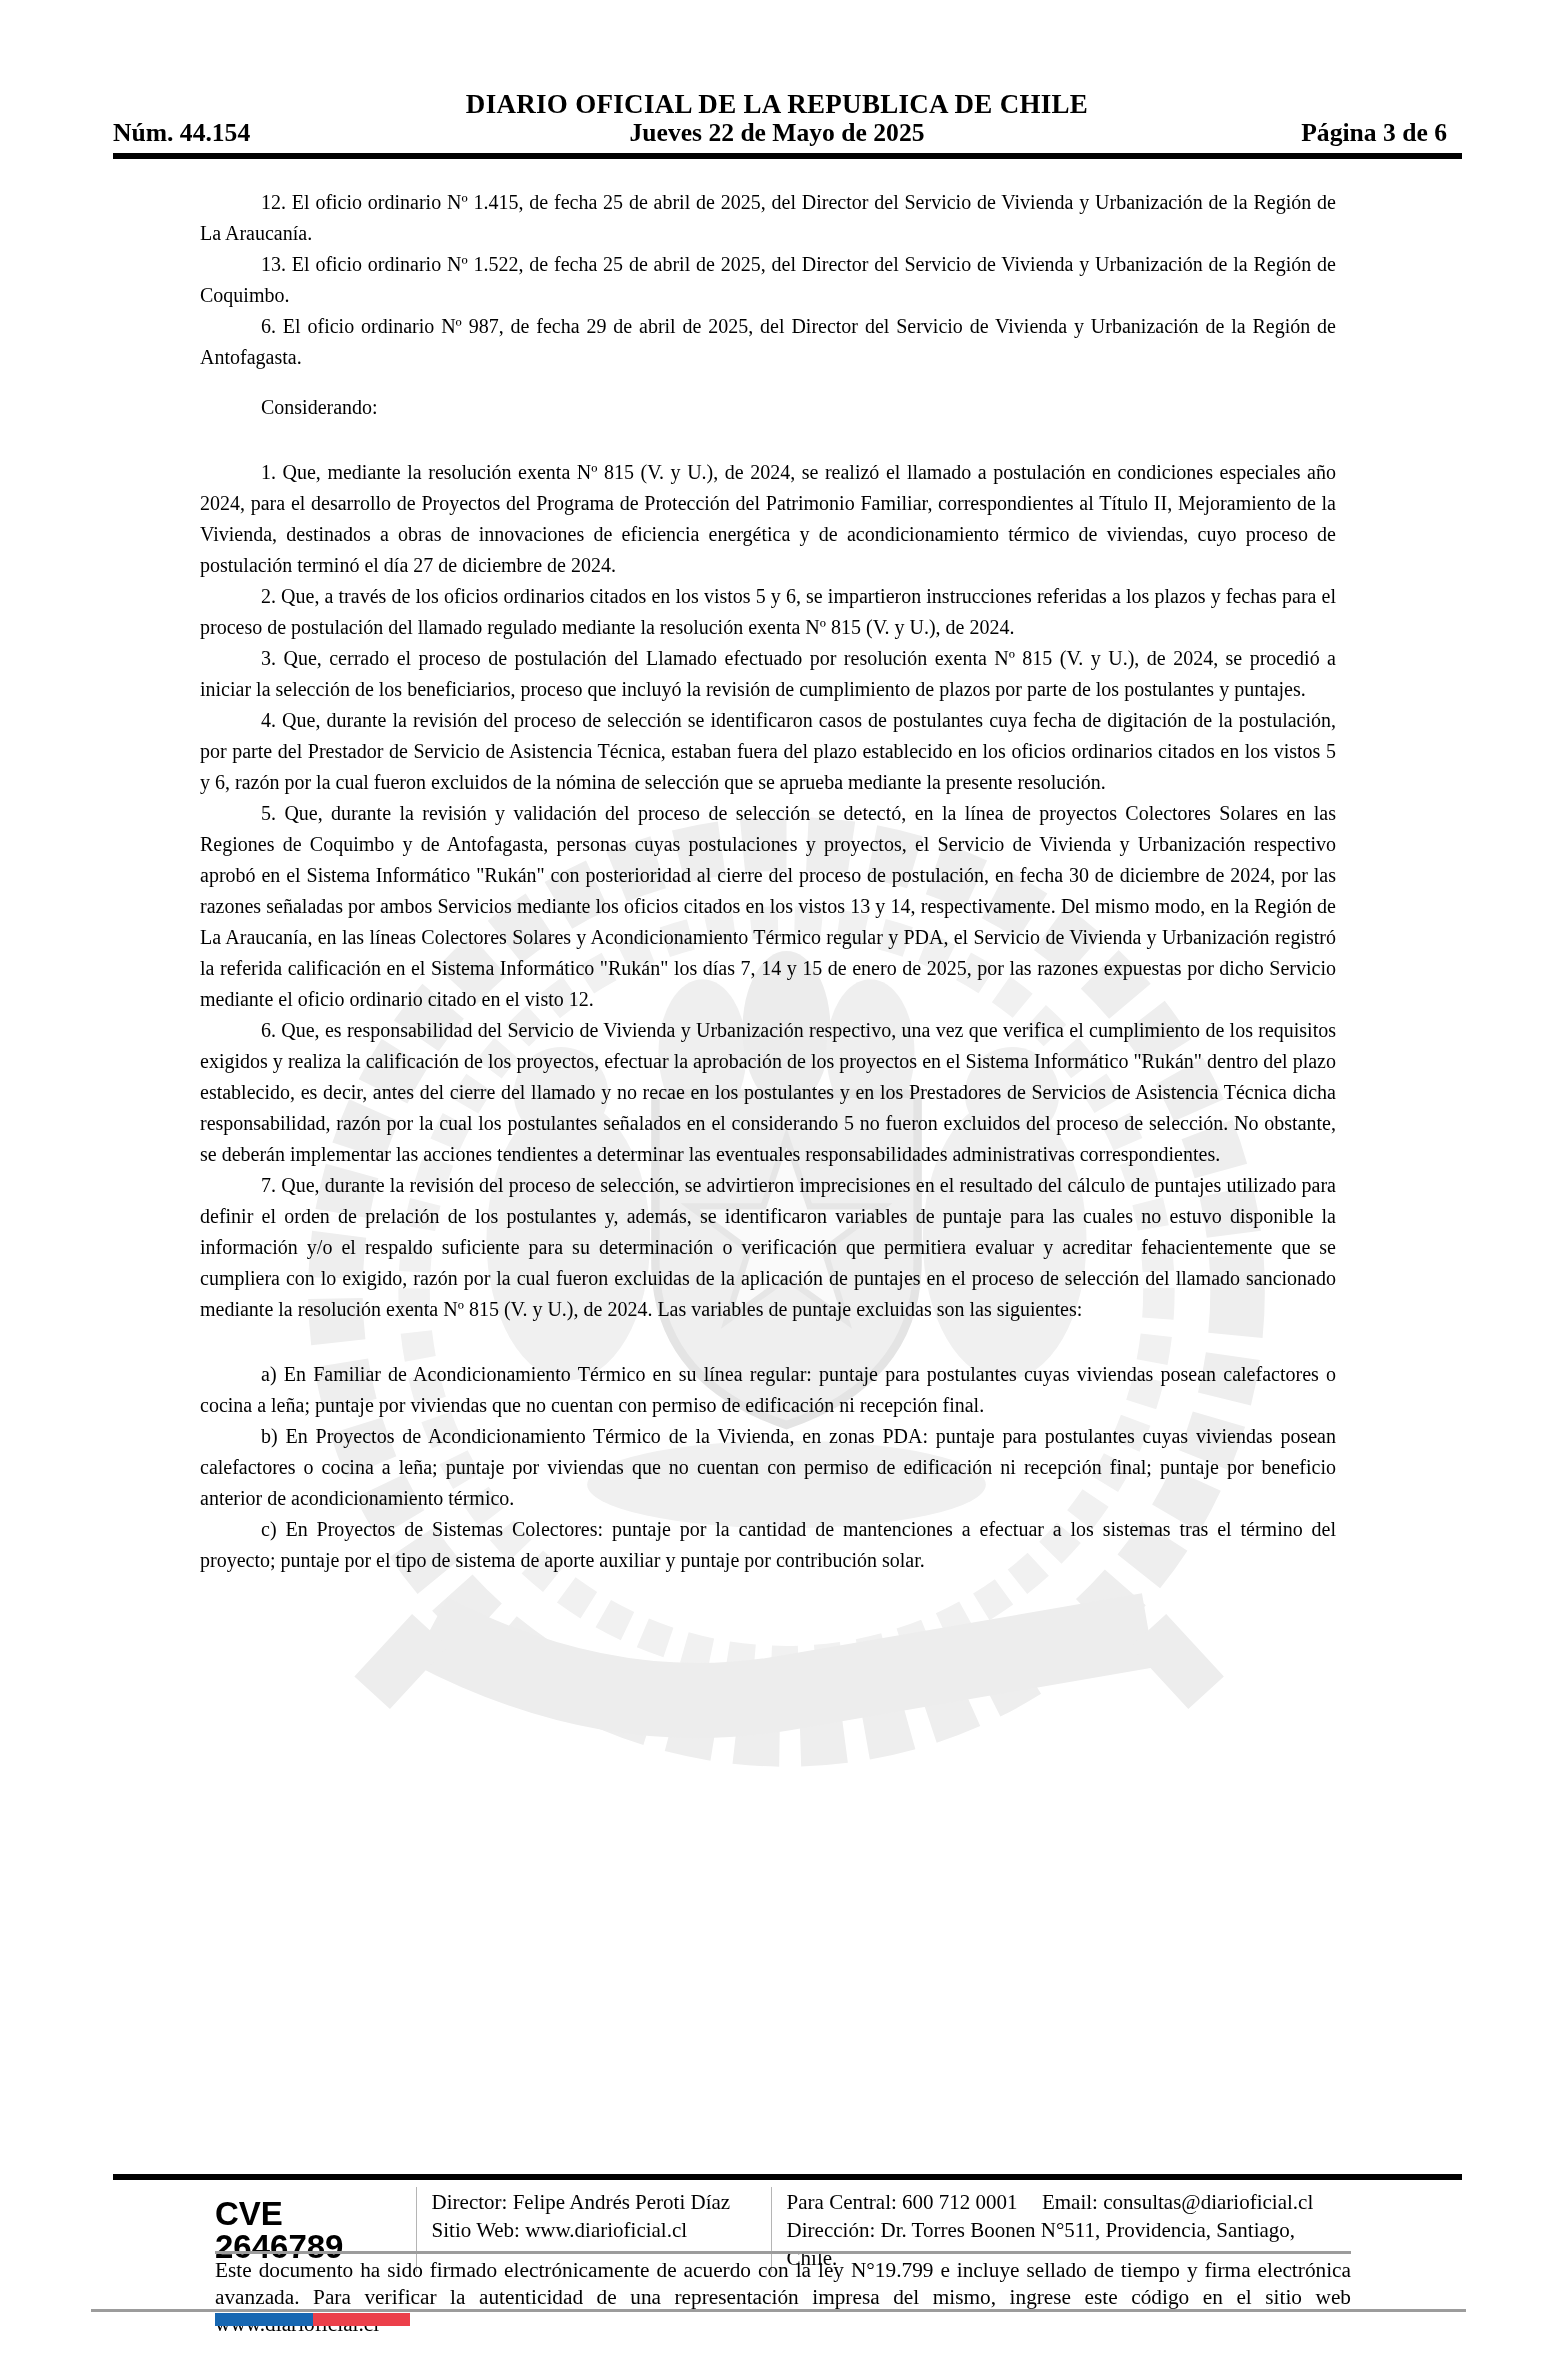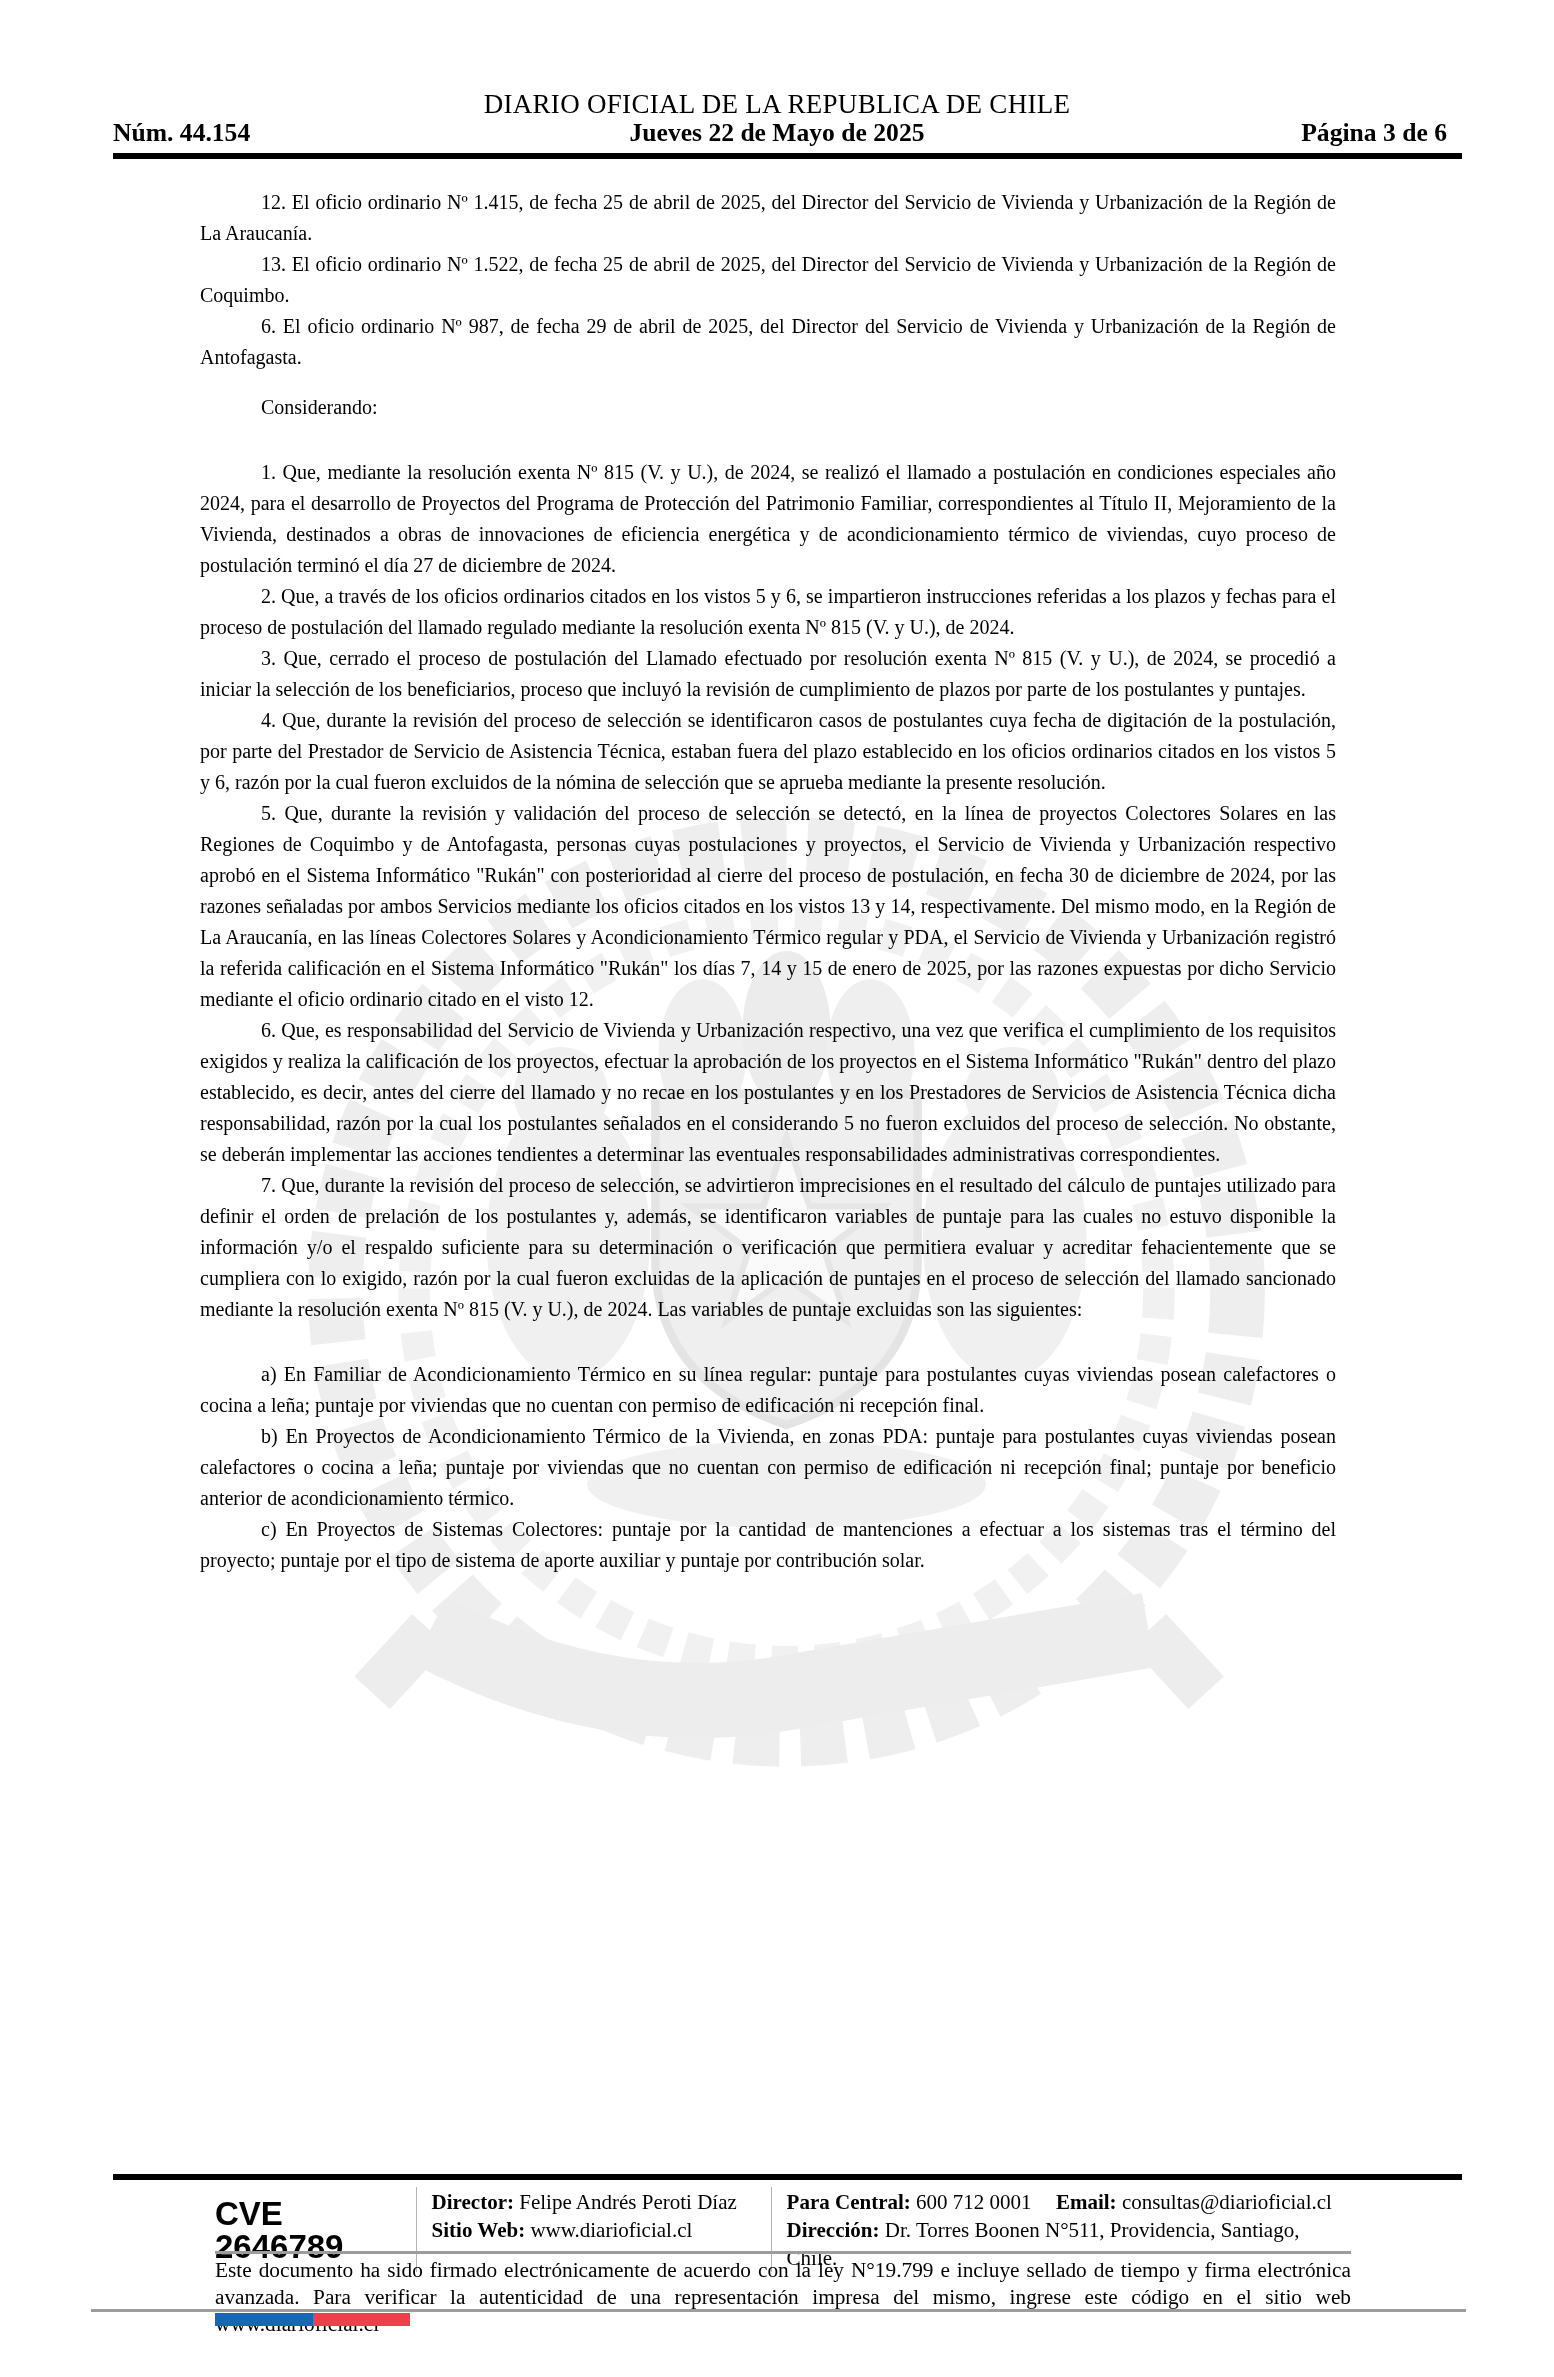--- a/index.html
+++ b/index.html
@@ -12,21 +12,21 @@
     color:#000;
   }
   
   .watermark{
     position:absolute;left:262px;top:750px;width:1049px;height:1073px;
     z-index:0;pointer-events:none;
   }
   
   .masthead-title{
     position:absolute;top:91px;left:0;width:100%;
-    text-align:center;font-size:27px;font-weight:normal;line-height:27px;
+    text-align:center;font-size:27px;font-weight:bold;line-height:27px;
     z-index:2;letter-spacing:0.3px;
   }
   .masthead-row{position:absolute;top:120px;left:0;width:100%;height:27px;z-index:2;}
   .issue-number{position:absolute;left:113px;top:0;font-size:25.6px;font-weight:bold;line-height:25.6px;}
   .edition-date{position:absolute;left:0;top:0;width:100%;text-align:center;font-size:25.6px;font-weight:bold;line-height:25.6px;}
   .page-number{position:absolute;right:107px;top:0;font-size:25.6px;font-weight:bold;line-height:25.6px;}
   .rule-black{position:absolute;left:113px;width:1349px;height:5.5px;background:#000;z-index:2;}
   .rule-black.header{top:153px;}
   .rule-black.footer{top:2174px;}
   
@@ -39,21 +39,21 @@
   .document-body p.p-var-a{margin-top:34px;}
   
   .cve-row{
     position:absolute;left:215px;top:2187px;width:1136px;height:52px;z-index:2;
     display:grid;grid-template-columns:202px 355px 1fr;
   }
   .cve-cell{display:flex;align-items:center;justify-content:center;border-right:1.8px solid #b5b5b5;}
   .cve-code{font-family:"Liberation Sans",sans-serif;font-weight:700;font-size:33px;line-height:33px;}
   .info-cell{padding:1.2px 0 0 14.6px;font-size:21px;line-height:28px;}
   .info-cell.mid{border-right:1.8px solid #b5b5b5;}
-  .info-cell .lbl{font-weight:bold;}
+  .info-cell .lbl{font-weight:normal;}
   .pair-gap{display:inline-block;width:24.4px;}
   .rule-gray{position:absolute;height:3px;background:#9c9c9c;z-index:2;}
   .rule-gray.mid{left:215px;top:2251px;width:1136px;}
   .rule-gray.bottom{left:91px;top:2309px;width:1375px;}
   .legal-text{
     position:absolute;left:215px;top:2257px;width:1136px;z-index:2;
     font-size:21.3px;line-height:27px;text-align:justify;
   }
   .flag-mark{position:absolute;left:215px;top:2313px;height:12.8px;z-index:3;display:flex;}
   .flag-blue{width:98px;height:12.8px;}

